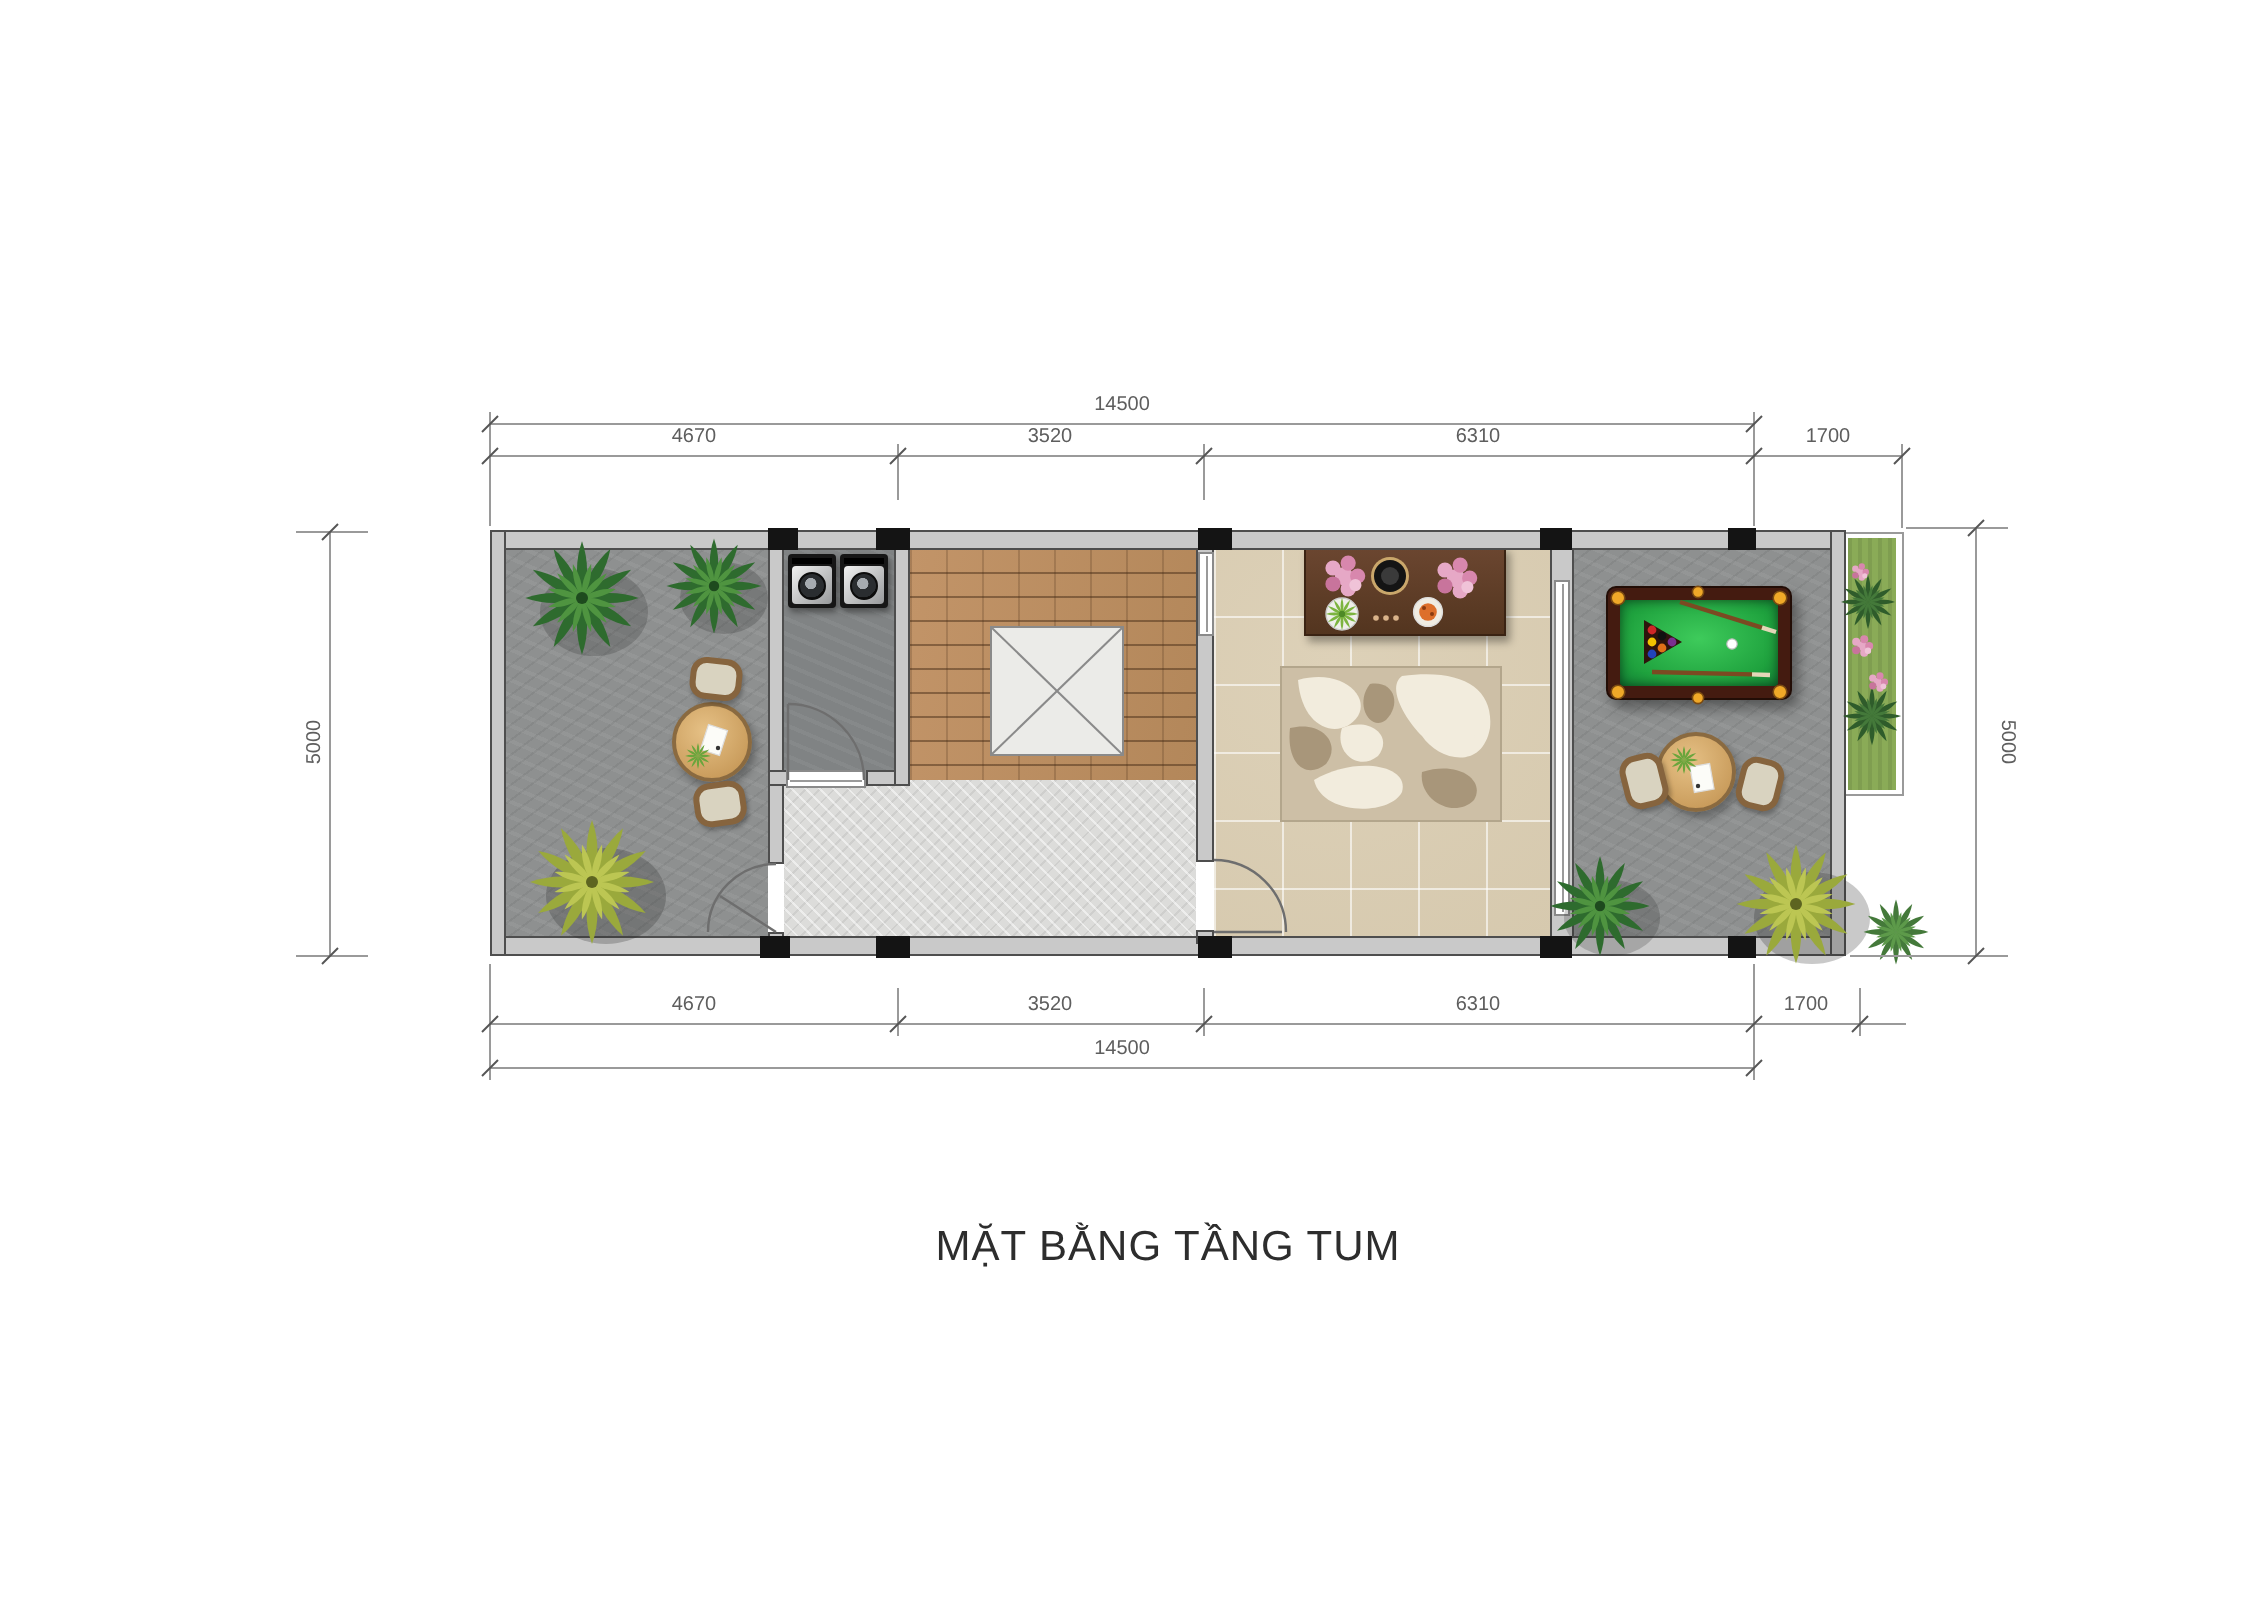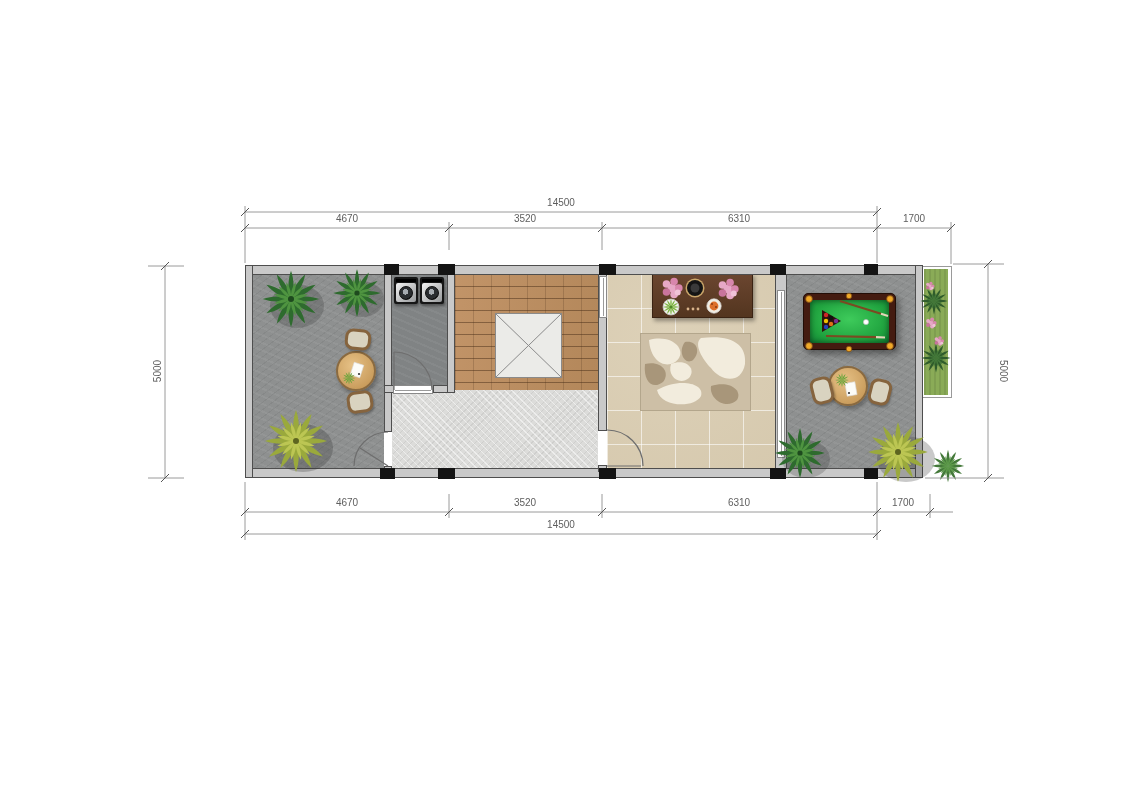--- a/index.html
+++ b/index.html
@@ -356,14 +356,15 @@
 
   <div class="dimlabel" style="left:347px;top:498px;">4670</div>
   <div class="dimlabel" style="left:525px;top:498px;">3520</div>
   <div class="dimlabel" style="left:739px;top:498px;">6310</div>
   <div class="dimlabel" style="left:903px;top:498px;">1700</div>
   <div class="dimlabel" style="left:561px;top:520px;">14500</div>
 
   <div class="vlabel" style="left:138px;top:366px;transform:rotate(-90deg);">5000</div>
   <div class="vlabel" style="left:983px;top:366px;transform:rotate(90deg);">5000</div>
 
+  <div class="title" style="left:584px;top:612px;">MẶT BẰNG TẦNG TUM</div>
 
 </div>
 
 </body></html>

